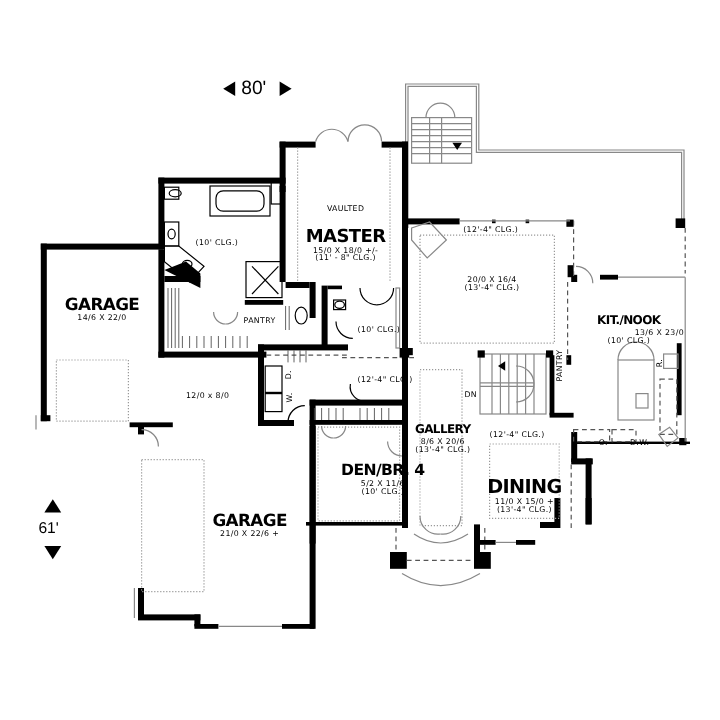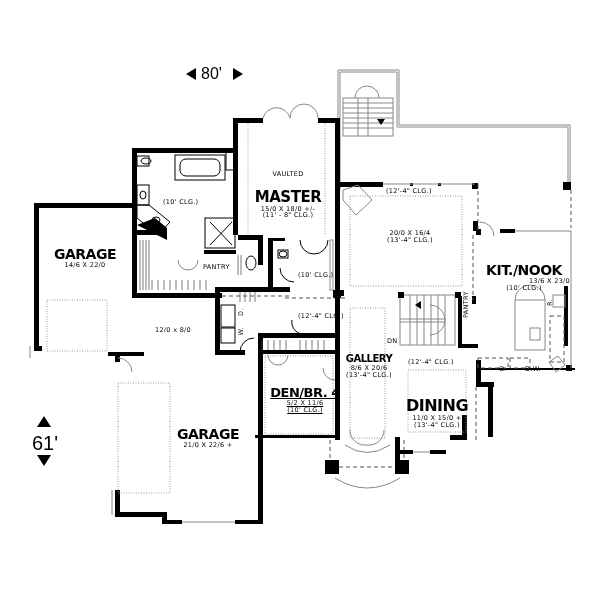--- a/index.html
+++ b/index.html
@@ -271,42 +271,42 @@
     <rect x="430" y="450" width="16" height="4"></rect>
     <rect x="450" y="435" width="14" height="5"></rect>
     <rect x="462" y="415" width="5" height="25"></rect>
     <rect x="488" y="415" width="5" height="22"></rect>
   </g>
   <rect x="408" y="370" width="58" height="62" class="dot"></rect>
   <line x1="413" y1="452" x2="430" y2="452" class="grey"></line>
 </svg>
 
 <div class="lbl dim" style="left:201px;top:66px;">80'</div>
-<div class="lbl dim" style="left:32px;top:433px;font-size:20px;">61'</div>
+<div class="lbl dim" style="left:32px;top:433px;font-size:13px;">61'</div>
 
 <div class="lbl" style="left:248px;top:171px;width:80px;text-align:center;">
   <div class="sm">VAULTED</div>
   <div class="big" style="font-size:15px;margin-top:12px;">MASTER</div>
   <div class="sm" style="margin-top:1px;">15/0 X 18/0 +/-</div>
   <div class="sm">(11' - 8" CLG.)</div>
 </div>
 <div class="lbl sm" style="left:163px;top:199px;">(10' CLG.)</div>
 <div class="lbl sm" style="left:203px;top:264px;">PANTRY</div>
 
 <div class="lbl sm" style="left:298px;top:272px;">(10' CLG.)</div>
 <div class="lbl sm" style="left:298px;top:313px;">(12'-4" CLG.)</div>
 
 <div class="lbl sm" style="left:386px;top:188px;">(12'-4" CLG.)</div>
 <div class="lbl" style="left:355px;top:229px;width:110px;">
   <div class="sm" style="margin-top:1px;">20/0 X 16/4</div>
   <div class="sm">(13'-4" CLG.)</div>
 </div>
 
 <div class="lbl" style="left:478px;top:263px;width:92px;">
-  <div class="big" style="font-size:14px;">KIT./NOOK</div>
+  <div class="big" style="font-size:10px;">KIT./NOOK</div>
   <div class="sm" style="margin-top:1px;text-align:right;">13/6 X 23/0</div>
   <div class="sm">(10' CLG.)</div>
 </div>
 <div class="lbl sm" style="left:463px;top:318px;transform:rotate(-90deg);transform-origin:left top;">PANTRY</div>
 <div class="lbl sm" style="left:499px;top:366px;">O.</div>
 <div class="lbl sm" style="left:525px;top:366px;">D.W.</div>
 <div class="lbl sm" style="left:547px;top:306px;transform:rotate(-90deg);transform-origin:left top;">R.</div>
 
 <div class="lbl" style="left:50px;top:247px;width:70px;">
   <div class="big" style="font-size:14px;">GARAGE</div>
@@ -315,31 +315,31 @@
 
 <div class="lbl sm" style="left:155px;top:327px;">12/0 x 8/0</div>
 <div class="lbl sm" style="left:237px;top:309px;transform:rotate(-90deg);">D.</div>
 <div class="lbl sm" style="left:237px;top:328px;transform:rotate(-90deg);">W.</div>
 
 <div class="lbl" style="left:173px;top:427px;width:70px;">
   <div class="big" style="font-size:14px;">GARAGE</div>
   <div class="sm" style="margin-top:1px;">21/0 X 22/6 +</div>
 </div>
 
-<div class="lbl" style="left:269px;top:386px;width:72px;text-decoration:underline;">
+<div class="lbl" style="left:283px;top:386px;width:72px;">
   <div class="big" style="font-size:13px;">DEN/BR. 4</div>
   <div class="sm" style="margin-top:1px;">5/2 X 11/6</div>
   <div class="sm">(10' CLG.)</div>
 </div>
 
 <div class="lbl" style="left:338px;top:354px;width:62px;">
   <div class="big" style="font-size:10px;">GALLERY</div>
   <div class="sm" style="margin-top:1px;">8/6 X 20/6</div>
   <div class="sm">(13'-4" CLG.)</div>
 </div>
-<div class="lbl sm" style="left:387px;top:326px;margin-top:12px;">DN</div>
+<div class="lbl sm" style="left:387px;top:326px;">DN</div>
 
 <div class="lbl sm" style="left:408px;top:359px;">(12'-4" CLG.)</div>
 <div class="lbl" style="left:405px;top:398px;width:64px;">
   <div class="big" style="font-size:16px;">DINING</div>
   <div class="sm" style="margin-top:1px;">11/0 X 15/0 +</div>
   <div class="sm">(13'-4" CLG.)</div>
 </div>
 
 </body></html>

